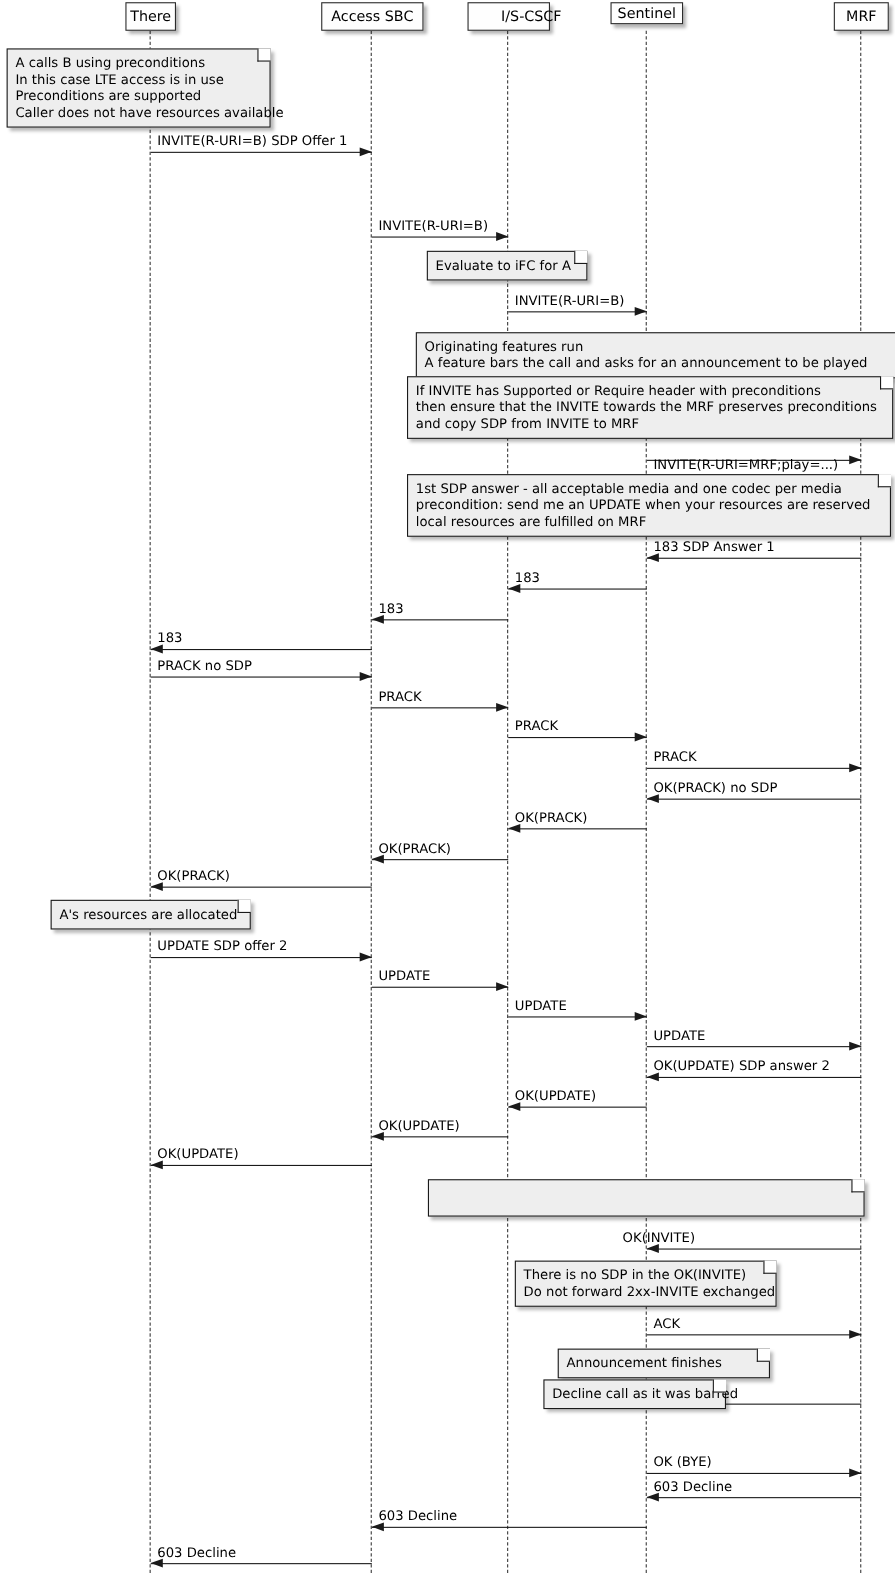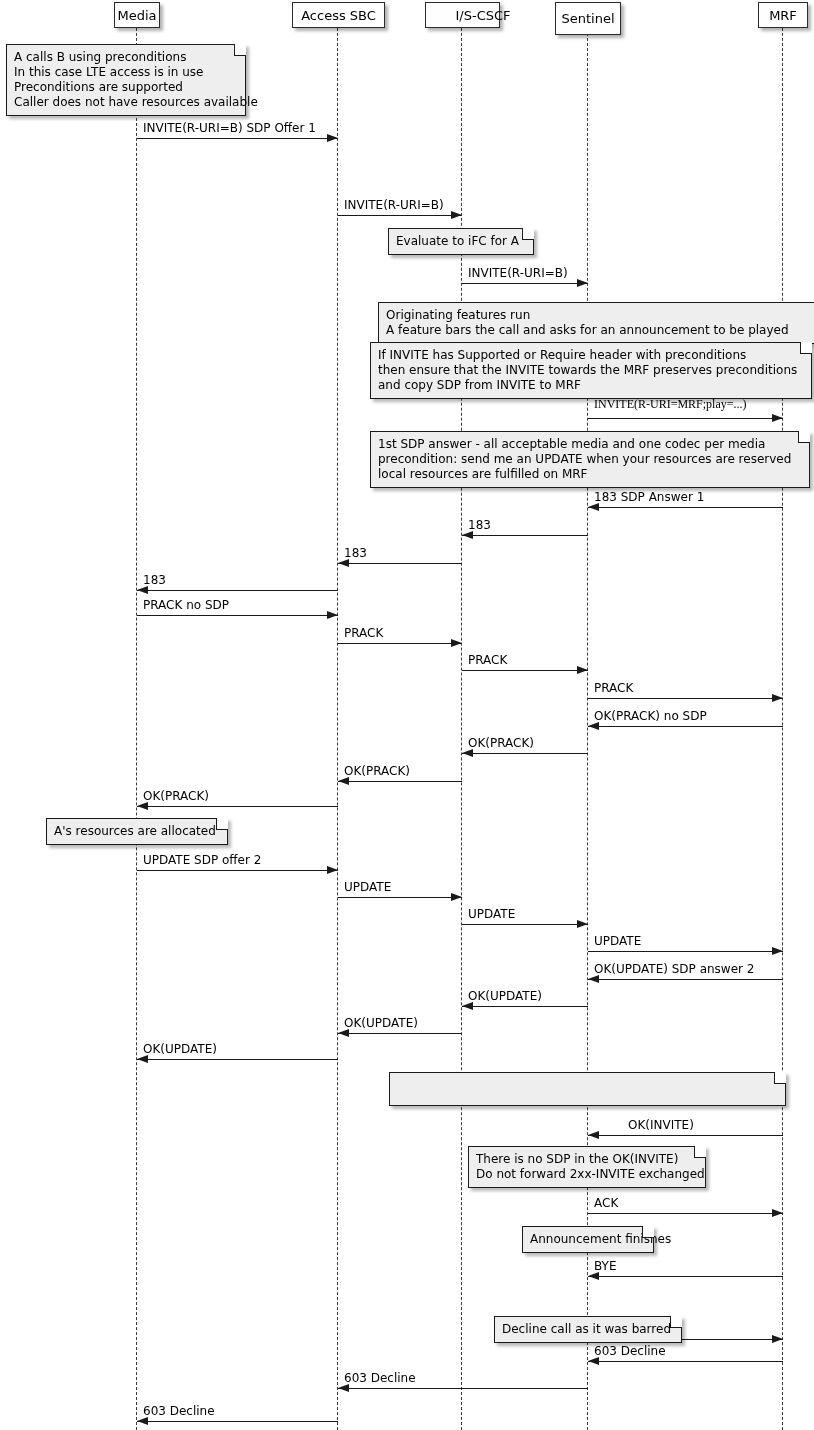--- a/index.html
+++ b/index.html
@@ -110,21 +110,21 @@
     <div class="arrowhead right" style="top: 134px; left: 327px;"></div>
     <div class="msg-label" style="top: 122px; left: 143px;">INVITE(R-URI=B) SDP Offer 1</div>
     <div class="msg" style="left: 338px; top: 215px; width: 124px;"></div>
     <div class="arrowhead right" style="top: 211px; left: 451px;"></div>
     <div class="msg-label" style="top: 199px; left: 344px;">INVITE(R-URI=B)</div>
     <div class="msg" style="left: 462px; top: 283px; width: 126px;"></div>
     <div class="arrowhead right" style="top: 279px; left: 577px;"></div>
     <div class="msg-label" style="top: 267px; left: 468px;">INVITE(R-URI=B)</div>
     <div class="msg" style="left: 588px; top: 418px; width: 195px;"></div>
     <div class="arrowhead right" style="top: 414px; left: 772px;"></div>
-    <div class="msg-label" style="top: 398px; left: 594px; font-family: Liberation Serif, serif;">INVITE(R-URI=MRF;play=...)</div>
+    <div class="msg-label" style="top: 416px; left: 594px;">INVITE(R-URI=MRF;play=...)</div>
     <div class="msg" style="left: 588px; top: 507px; width: 195px;"></div>
     <div class="arrowhead left" style="top: 503px; left: 588px;"></div>
     <div class="msg-label" style="top: 491px; left: 594px;">183 SDP Answer 1</div>
     <div class="msg" style="left: 462px; top: 535px; width: 126px;"></div>
     <div class="arrowhead left" style="top: 531px; left: 462px;"></div>
     <div class="msg-label" style="top: 519px; left: 468px;">183</div>
     <div class="msg" style="left: 338px; top: 563px; width: 124px;"></div>
     <div class="arrowhead left" style="top: 559px; left: 338px;"></div>
     <div class="msg-label" style="top: 547px; left: 344px;">183</div>
     <div class="msg" style="left: 137px; top: 590px; width: 201px;"></div>
@@ -173,21 +173,21 @@
     <div class="arrowhead left" style="top: 1002px; left: 462px;"></div>
     <div class="msg-label" style="top: 990px; left: 468px;">OK(UPDATE)</div>
     <div class="msg" style="left: 338px; top: 1033px; width: 124px;"></div>
     <div class="arrowhead left" style="top: 1029px; left: 338px;"></div>
     <div class="msg-label" style="top: 1017px; left: 344px;">OK(UPDATE)</div>
     <div class="msg" style="left: 137px; top: 1059px; width: 201px;"></div>
     <div class="arrowhead left" style="top: 1055px; left: 137px;"></div>
     <div class="msg-label" style="top: 1043px; left: 143px;">OK(UPDATE)</div>
     <div class="msg" style="left: 588px; top: 1135px; width: 195px;"></div>
     <div class="arrowhead left" style="top: 1131px; left: 588px;"></div>
-    <div class="msg-label" style="top: 1119px; left: 628px;">OK(INVITE)</div>
+    <div class="msg-label" style="top: 1119px; left: 566px;">OK(INVITE)</div>
     <div class="msg" style="left: 588px; top: 1213px; width: 195px;"></div>
     <div class="arrowhead right" style="top: 1209px; left: 772px;"></div>
     <div class="msg-label" style="top: 1197px; left: 594px;">ACK</div>
     <div class="msg" style="left: 588px; top: 1276px; width: 195px;"></div>
     <div class="arrowhead left" style="top: 1272px; left: 588px;"></div>
     <div class="msg-label" style="top: 1260px; left: 594px;">BYE</div>
     <div class="msg" style="left: 588px; top: 1339px; width: 195px;"></div>
     <div class="arrowhead right" style="top: 1335px; left: 772px;"></div>
     <div class="msg-label" style="top: 1323px; left: 594px;">OK (BYE)</div>
     <div class="msg" style="left: 588px; top: 1361px; width: 195px;"></div>
@@ -209,20 +209,20 @@
     <div class="note" style="left: 370px; top: 342px; width: 442px; min-height: 49px;"><span class="note-text">If INVITE has Supported or Require header with preconditions
 then ensure that the INVITE towards the MRF preserves preconditions
 and copy SDP from INVITE to MRF</span><span class="fold"></span></div>
     <div class="note" style="left: 370px; top: 431px; width: 440px; min-height: 49px;"><span class="note-text">1st SDP answer - all acceptable media and one codec per media
 precondition: send me an UPDATE when your resources are reserved
 local resources are fulfilled on MRF</span><span class="fold"></span></div>
     <div class="note" style="left: 46px; top: 818px; width: 182px; min-height: 21px;"><span class="note-text">A's resources are allocated</span><span class="fold"></span></div>
     <div class="note" style="left: 389px; top: 1072px; width: 397px; min-height: 34px;"><span class="fold"></span></div>
     <div class="note" style="left: 468px; top: 1146px; width: 238px; min-height: 34px;"><span class="note-text">There is no SDP in the OK(INVITE)
 Do not forward 2xx-INVITE exchanged</span><span class="fold"></span></div>
-    <div class="note" style="left: 522px; top: 1226px; width: 132px; min-height: 21px;"><span class="note-text">Announcement finishes</span><span class="fold"></span></div>
-    <div class="note" style="left: 494px; top: 1316px; width: 188px; min-height: 21px;"><span class="note-text">Decline call as it was barred</span><span class="fold"></span></div>
-    <div class="participant" style="left: 114px; top: 2px; width: 46px; height: 26px;">Media</div>
+    <div class="note" style="left: 507px; top: 1226px; width: 193px; min-height: 21px;"><span class="note-text">Announcement finishes</span><span class="fold"></span></div>
+    <div class="note" style="left: 494px; top: 1254px; width: 166px; min-height: 21px;"><span class="note-text">Decline call as it was barred</span><span class="fold"></span></div>
+    <div class="participant" style="left: 114px; top: 2px; width: 46px; height: 26px;">There</div>
     <div class="participant" style="left: 292px; top: 2px; width: 93px; height: 26px;">Access SBC</div>
     <div class="participant" style="left: 425px; top: 2px; width: 75px; height: 26px; padding-left: 41px;">I/S-CSCF</div>
-    <div class="participant" style="left: 555px; top: 2px; width: 66px; height: 33px;">Sentinel</div>
+    <div class="participant" style="left: 555px; top: 2px; width: 66px; height: 20px;">Sentinel</div>
     <div class="participant" style="left: 758px; top: 2px; width: 50px; height: 26px;">MRF</div>
   </div>
 
 </body></html>

